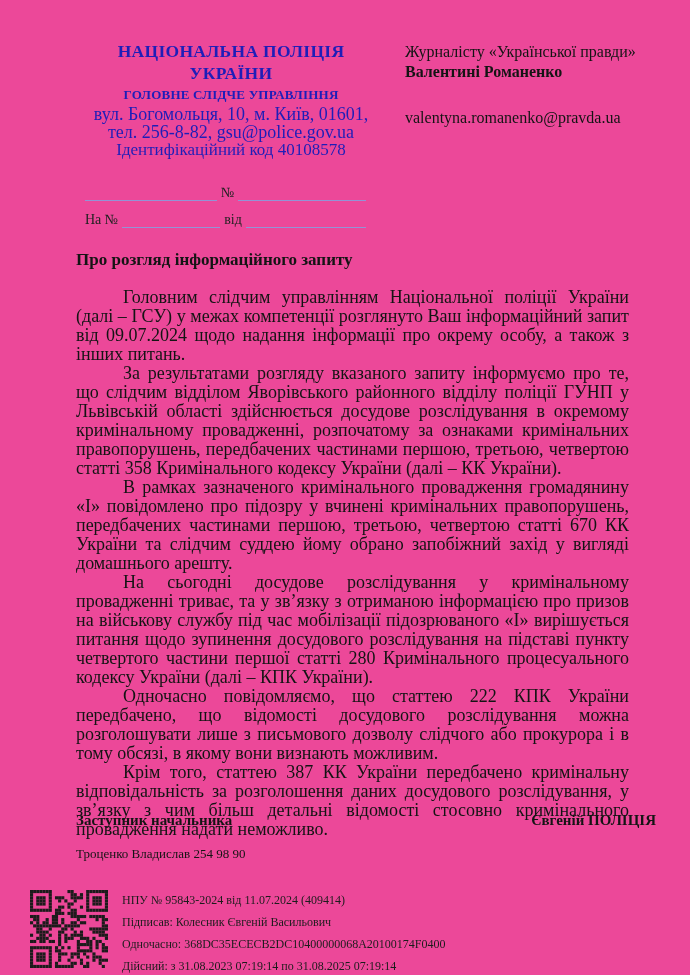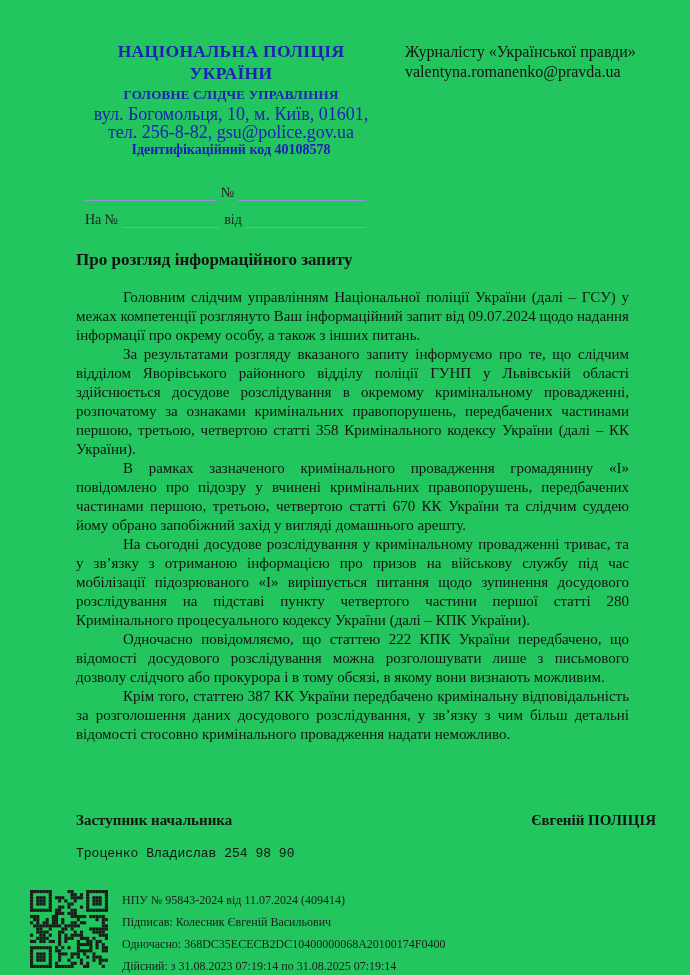--- a/index.html
+++ b/index.html
@@ -10,21 +10,21 @@
   *{margin:0;padding:0;box-sizing:border-box;}
   html,body{background:#ffffff;}
   body{
     font-family:"Liberation Serif","DejaVu Serif",serif;
     color:var(--ink);
   }
   .page{
     position:relative;
     width:690px;
     height:975px;
-    background:#22c55e;
+    background:#ec4899;
     overflow:hidden;
   }
 
   
   .letterhead{
     position:absolute;
     left:72px; top:40px;
     width:318px;
     text-align:center;
     color:var(--brand-blue);
@@ -39,35 +39,35 @@
     font-size:13px;
     font-weight:bold;
     line-height:21px;
     letter-spacing:.2px;
   }
   .letterhead .addr, .letterhead .contact{
     font-size:18px;
     line-height:18px;
   }
   .letterhead .idcode{
-    font-size:14px;
-    font-weight:bold;
+    font-size:17px;
+    font-weight:normal;
     line-height:18px;
   }
 
   
   .recipient{
     position:absolute;
     left:405px; top:42px;
     width:265px;
     font-size:16px;
     line-height:20px;
   }
   .recipient .name{font-weight:bold;}
-  .recipient .email{}
+  .recipient .email{margin-top:26px;}
 
   
   .refs{
     position:absolute;
     left:85px; top:174px;
     width:310px;
     font-size:14px;
     color:#222;
   }
   .ref-row{display:flex; align-items:flex-end; height:27px;}
@@ -88,41 +88,40 @@
     left:76px; top:250px;
     font-size:17px;
     font-weight:bold;
   }
 
   
   .body-text{
     position:absolute;
     left:76px; top:288px;
     width:553px;
-    font-size:15px;
+    font-size:18px;
     line-height:19px;
     text-align:justify;
   }
   .body-text p{text-indent:47px;}
 
   
   .sig-row{
     position:absolute;
     left:76px; top:812px;
     width:580px;
     display:flex;
     justify-content:space-between;
     font-size:15px;
     font-weight:bold;
   }
   .executor{
     position:absolute;
     left:76px; top:846px;
     font-size:13px;
-    font-family:Liberation Mono, monospace;
   }
 
   
   .footer{
     position:absolute;
     left:30px; top:890px;
     display:flex;
     align-items:flex-start;
   }
   .qr{
@@ -149,20 +148,21 @@
     <div class="org">НАЦІОНАЛЬНА ПОЛІЦІЯ</div>
     <div class="org">УКРАЇНИ</div>
     <div class="dept">ГОЛОВНЕ СЛІДЧЕ УПРАВЛІННЯ</div>
     <div class="addr">вул. Богомольця, 10, м. Київ, 01601,</div>
     <div class="contact">тел. 256-8-82, gsu@police.gov.ua</div>
     <div class="idcode">Ідентифікаційний код 40108578</div>
   </div>
 
   <div class="recipient">
     <div>Журналісту «Української правди»</div>
+    <div class="name">Валентині Романенко</div>
     <div class="email">valentyna.romanenko@pravda.ua</div>
   </div>
 
   <div class="refs">
     <div class="ref-row">
       <span class="blank b1"></span>
       <span class="lbl">№</span>
       <span class="blank b2"></span>
     </div>
     <div class="ref-row">

